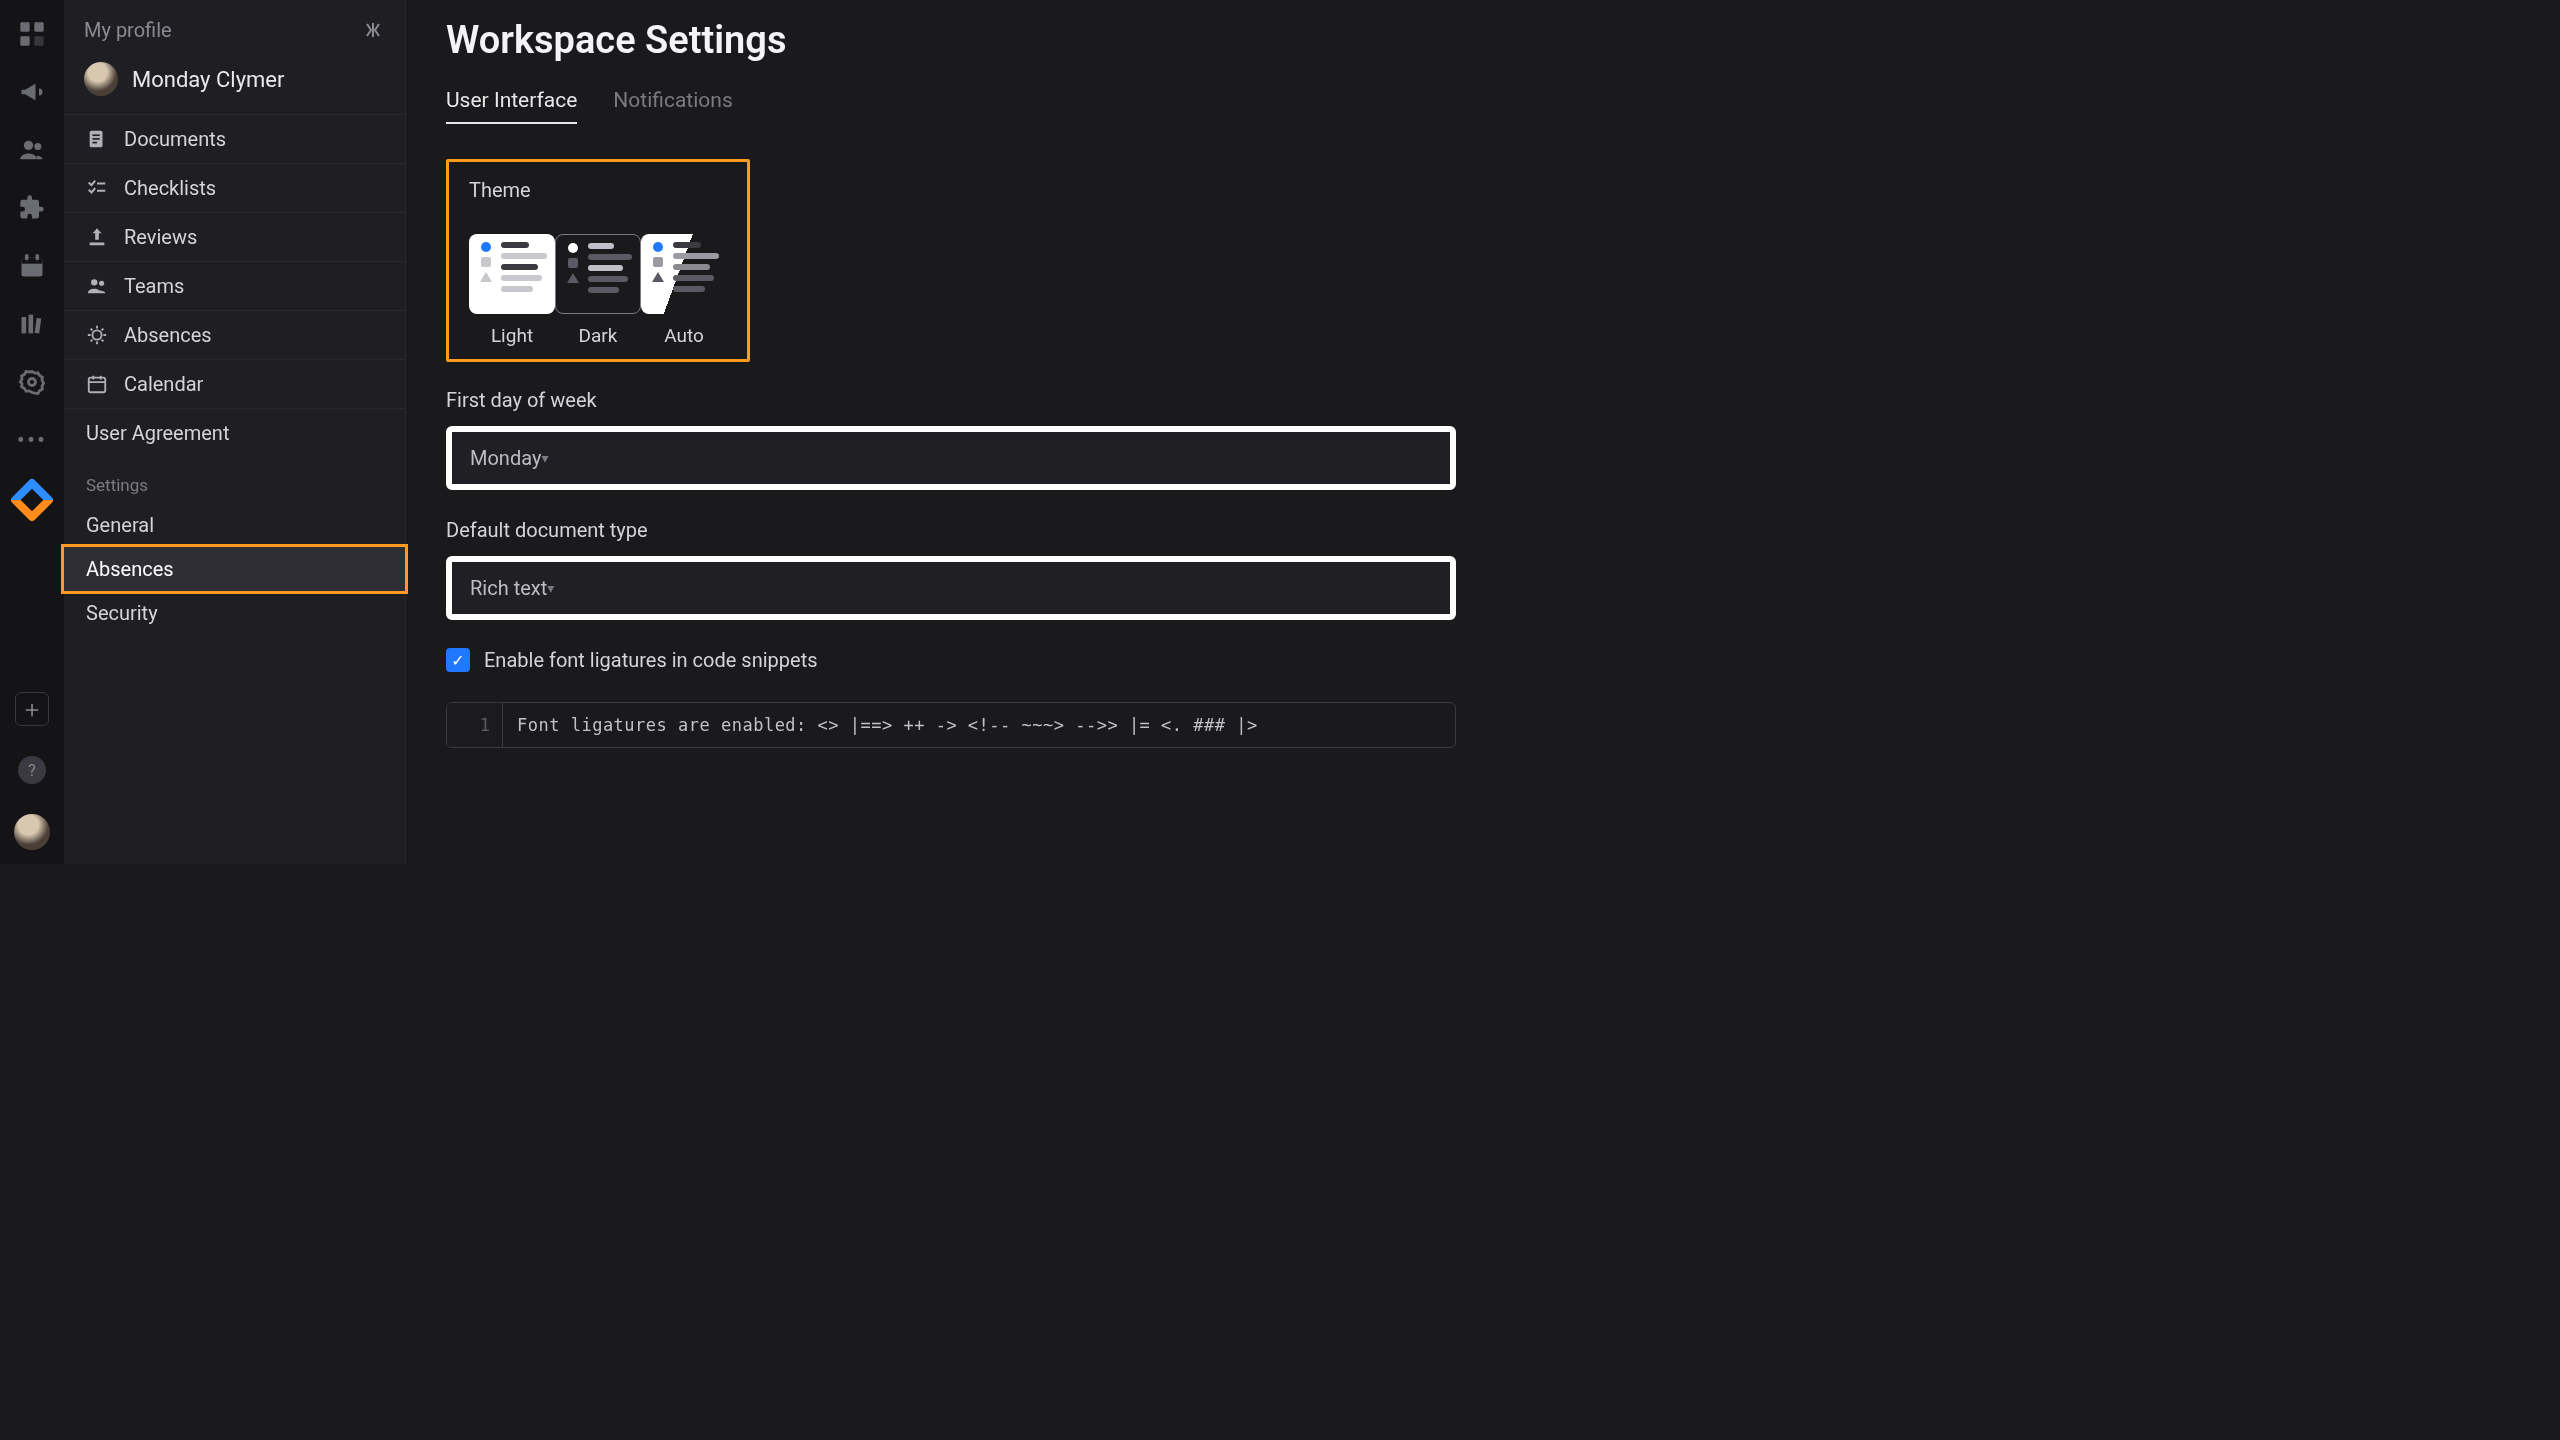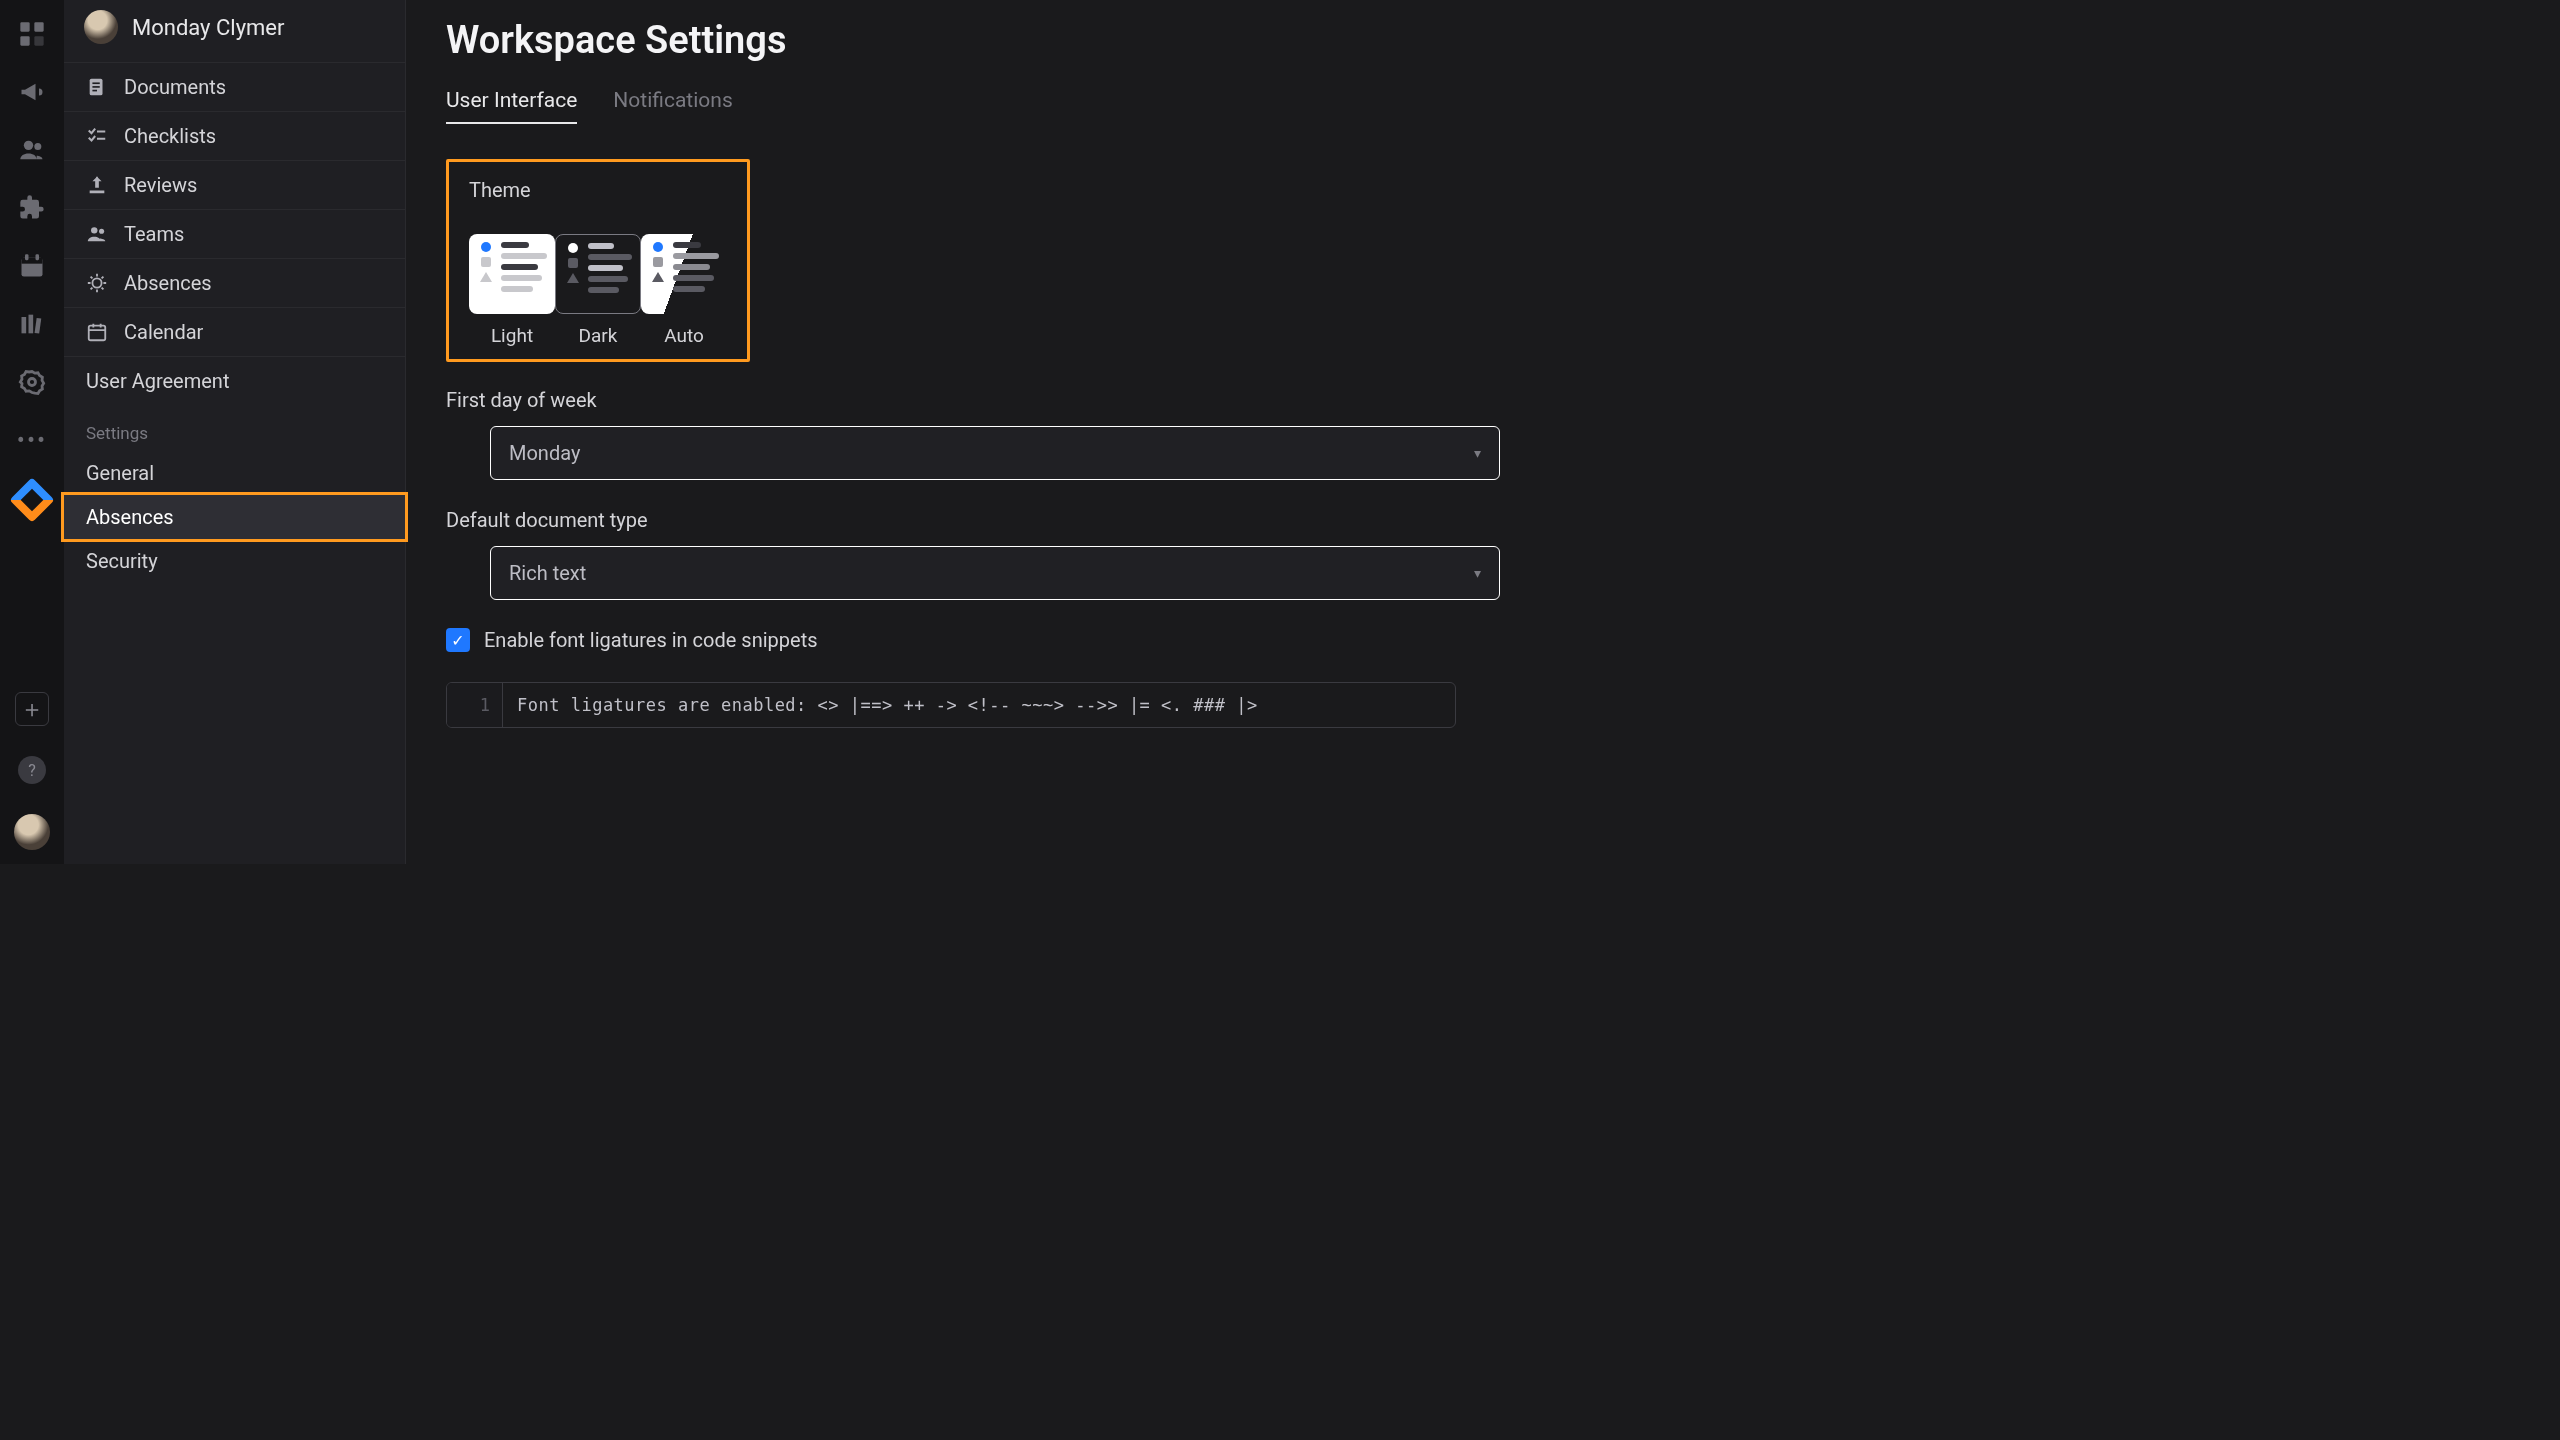--- a/index.html
+++ b/index.html
@@ -214,30 +214,28 @@
 .tc-right { flex: 1; display: flex; flex-direction: column; gap: 5px; }
 .tc-line { height: 6px; border-radius: 3px; }
 .theme-opt .lbl { font-size: 19px; color: #d4d4d8; }
 
 .form-group { margin-bottom: 28px; }
 .form-label { font-size: 20px; color: #d4d4d8; margin-bottom: 14px; }
 .select {
   width: 100%;
   max-width: 1010px;
   background: #202024;
-  border: 1px solid #ffffff;
+  border: 6px solid #ffffff;
   border-radius: 6px;
   padding: 14px 18px;
   font-size: 20px;
   color: #bcbcc4;
   display: flex;
-  justify-content: space-between;
-  align-items: center;
-  cursor: pointer;
-  margin-left: 44px;
+  align-items: center;
+  cursor: pointer;
 }
 .select .chev { color: #7a7a82; font-size: 14px; }
 
 .checkbox-row {
   display: flex;
   align-items: center;
   gap: 14px;
   margin-bottom: 30px;
 }
 .checkbox {
@@ -330,20 +328,28 @@
     </div>
     <div class="icon" style="font-size:24px;letter-spacing:2px">•••</div>
     <div class="icon logo"></div>
     <div class="spacer"></div>
     <div class="plus-btn">＋</div>
     <div class="help">?</div>
     <div class="avatar"></div>
   </div>
 
   <div class="sidebar">
+    <div class="sidebar-header">
+      <span>My profile</span>
+      <span class="collapse">
+        <svg width="24" height="18" viewBox="0 0 24 18" stroke="#8a8a92" stroke-width="2" fill="none">
+            <path d="M6 3l4 6-4 6M18 3l-4 6 4 6M12 2v14"></path>
+          </svg>
+      </span>
+    </div>
     <div class="profile-row">
       <div class="av"></div>
       <div class="name">Monday Clymer</div>
     </div>
 
     <div class="nav-item">
       <span class="ic">
           <svg viewBox="0 0 24 24" fill="currentColor">
             <rect x="4" y="3" width="14" height="18" rx="2"></rect>
             <rect x="7" y="7" width="8" height="1.8" fill="#1f1f23"></rect>

